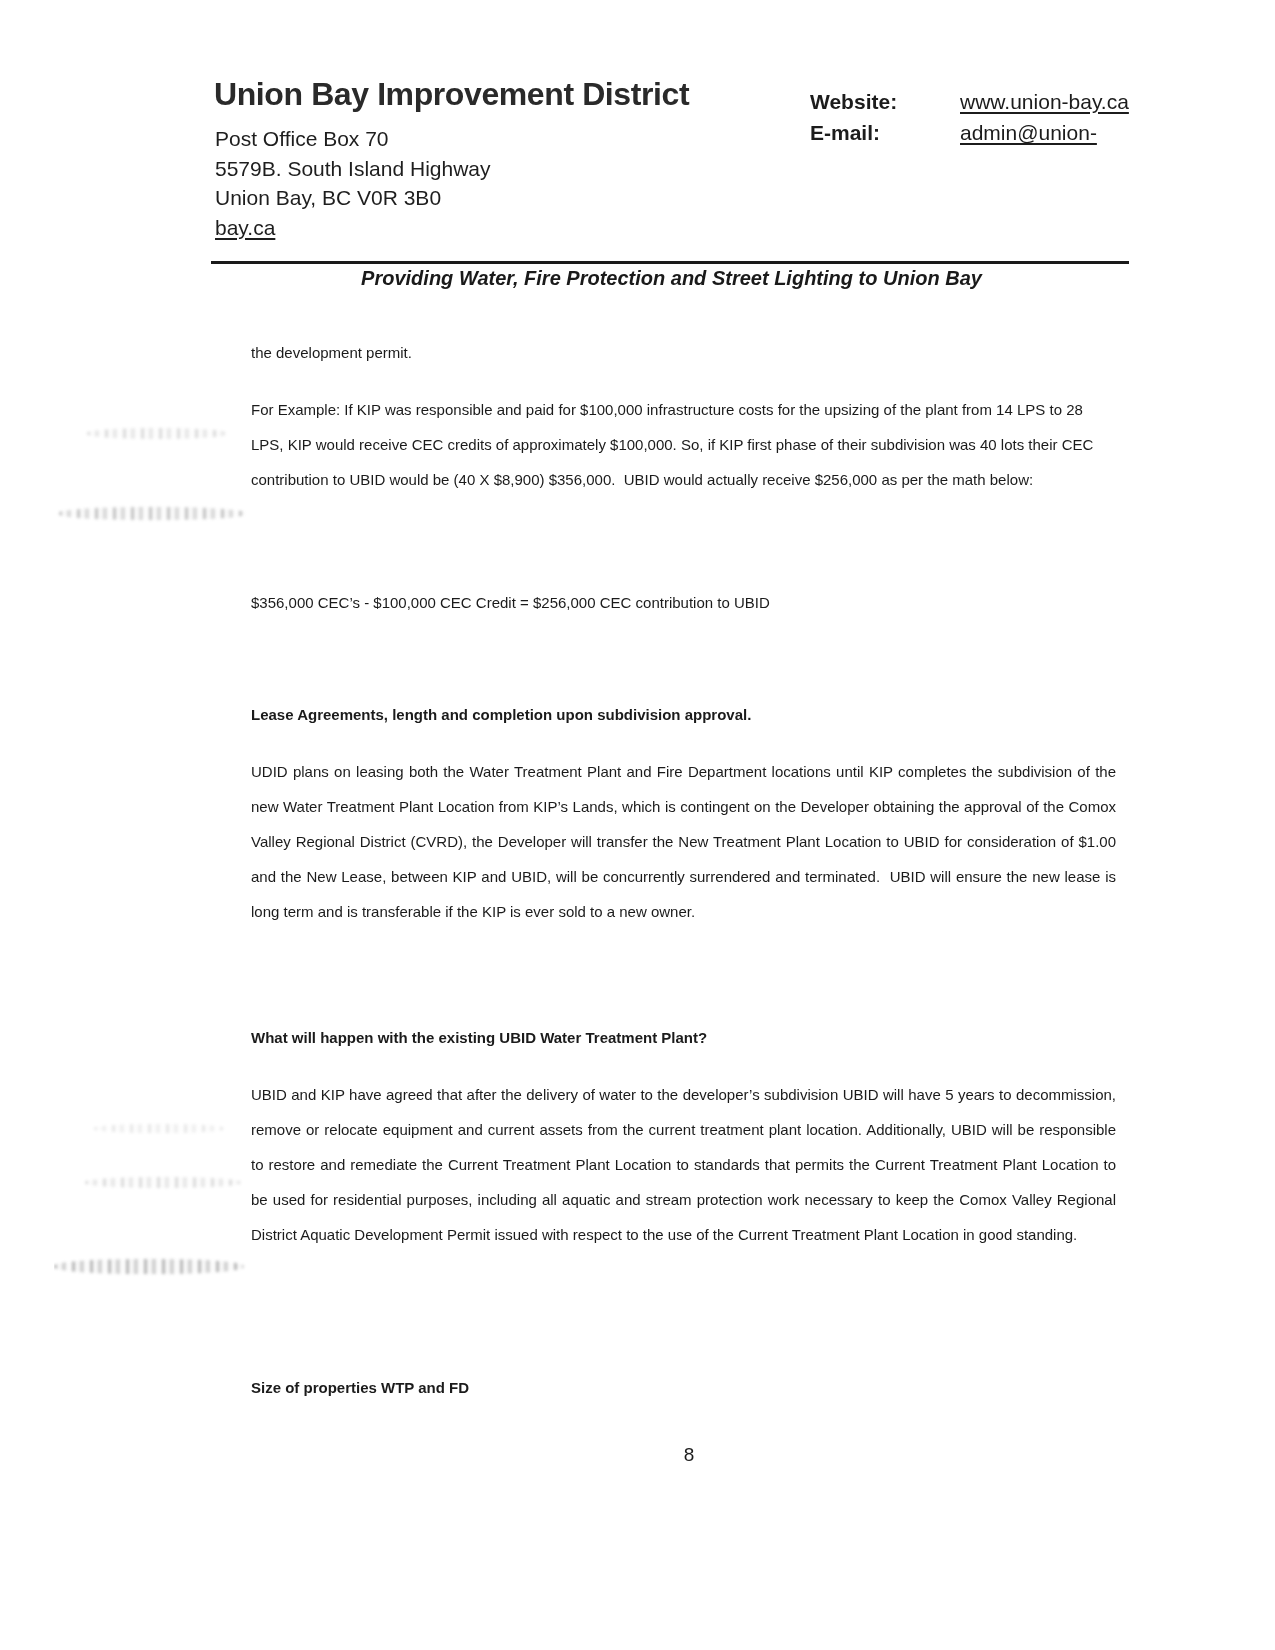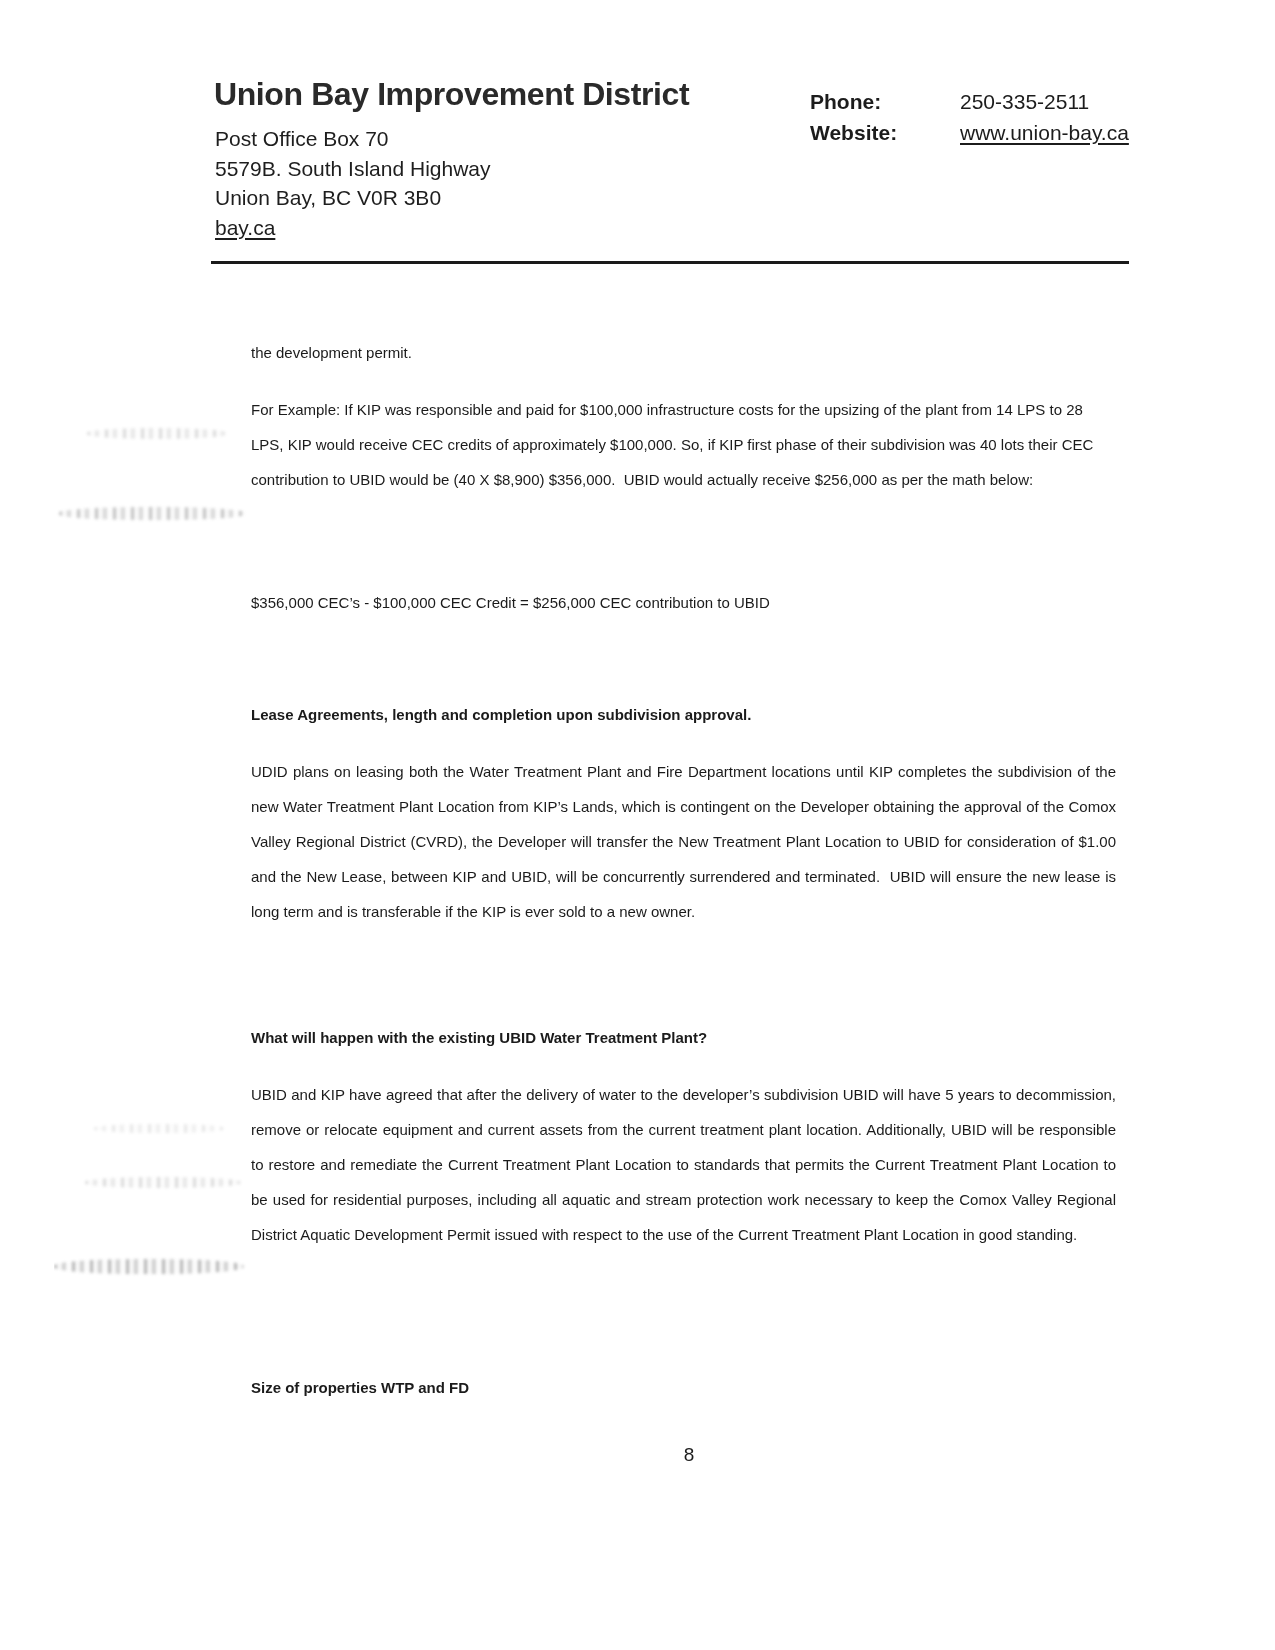--- a/index.html
+++ b/index.html
@@ -93,29 +93,30 @@
 
   <div class="abs address">
     <div>Post Office Box 70</div>
     <div>5579B. South Island Highway</div>
     <div>Union Bay, BC V0R 3B0</div>
     <div class="link">bay.ca</div>
   </div>
 
   <div class="abs contacts">
     <div>
-      <span class="lbl">Phone:</span><span>250-335-2511</span>
+      <span class="lbl">Website:</span><span class="link">www.union-bay.ca</span>
     </div>
     <div>
-      <span class="lbl">Website:</span><span class="link">www.union-bay.ca</span>
+      <span class="lbl">E-mail:</span><span class="link">admin@union-</span>
     </div>
   </div>
 
   <div class="abs rule"></div>
 
+  <div class="abs tagline">Providing Water, Fire Protection and Street Lighting to Union Bay</div>
 
   <div class="abs bodytext" style="top:331px;">the development permit.</div>
 
   <div class="abs bodytext" style="top:388px;">For Example: If KIP was responsible and paid for $100,000 infrastructure costs for the upsizing of the plant from 14 LPS to 28 LPS, KIP would receive CEC credits of approximately $100,000. So, if KIP first phase of their subdivision was 40 lots their CEC contribution to UBID would be (40 X $8,900) $356,000.&nbsp; UBID would actually receive $256,000 as per the math below:</div>
 
   <div class="abs bodytext" style="top:581px;">$356,000 CEC’s - $100,000 CEC Credit = $256,000 CEC contribution to UBID</div>
 
   <div class="abs bodytext bold" style="top:693px;">Lease Agreements, length and completion upon subdivision approval.</div>
 
   <div class="abs bodytext just" style="top:750px;">UDID plans on leasing both the Water Treatment Plant and Fire Department locations until KIP completes the subdivision of the new Water Treatment Plant Location from KIP’s Lands, which is contingent on the Developer obtaining the approval of the Comox Valley Regional District (CVRD), the Developer will transfer the New Treatment Plant Location to UBID for consideration of $1.00 and the New Lease, between KIP and UBID, will be concurrently surrendered and terminated.&nbsp; UBID will ensure the new lease is long term and is transferable if the KIP is ever sold to a new owner.</div>

